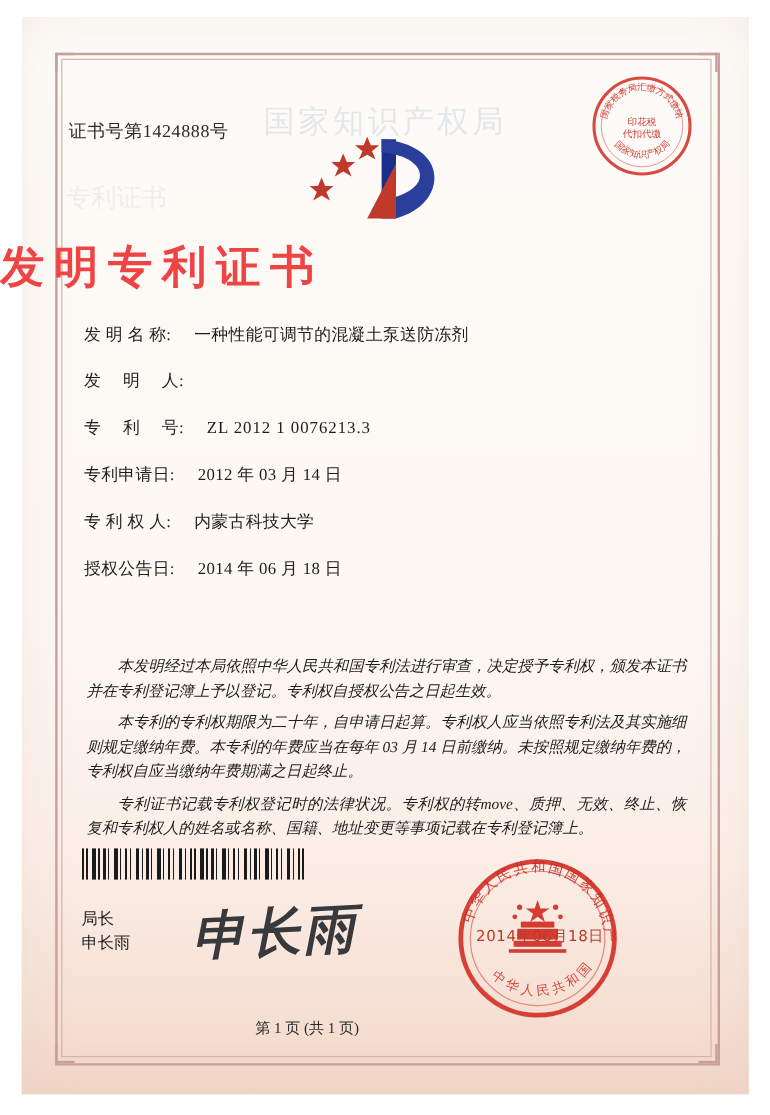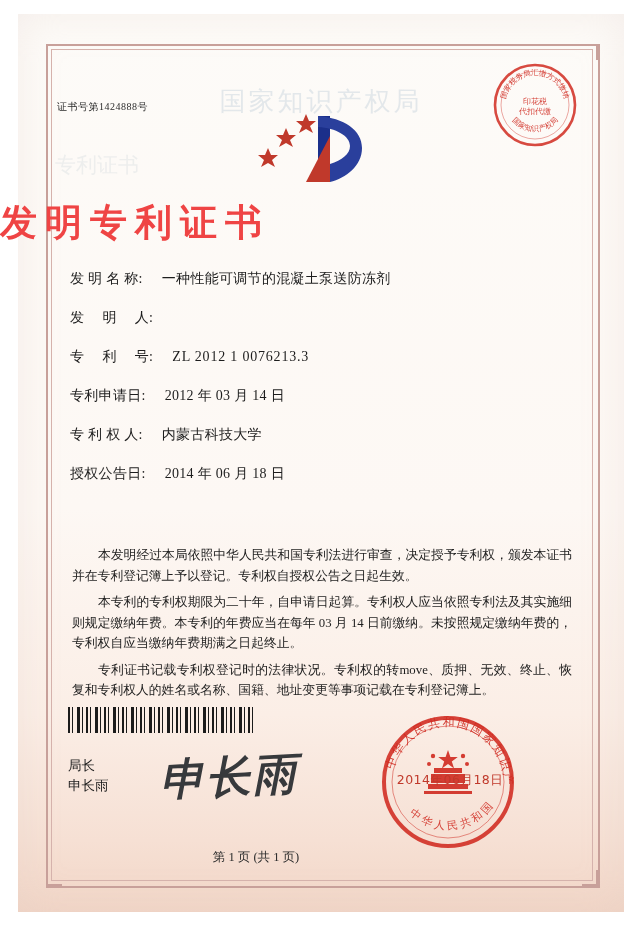--- a/index.html
+++ b/index.html
@@ -86,21 +86,21 @@
     color: rgba(180,195,205,0.22);
     font-family: "DejaVu Sans", sans-serif;
     user-select: none;
   }
 
   
   .cert-no {
     position: absolute;
     left: 57px;
     top: 100px;
-    font-size: 10px;
+    font-size: 15px;
     color: #2b2b2b;
     letter-spacing: 0.5px;
   }
 
   
   .emblem {
     position: absolute;
     left: 256px;
     top: 96px;
     width: 120px;
@@ -165,20 +165,21 @@
     top: 545px;
     width: 500px;
     font-size: 12.8px;
     line-height: 20.5px;
     color: #1d1d1d;
     text-align: justify;
   }
   .body-text p {
     margin: 0 0 6px 0;
     text-indent: 26px;
+    font-style: italic;
   }
 
   
   .barcode {
     position: absolute;
     left: 68px;
     top: 707px;
     width: 186px;
     height: 26px;
     background:

